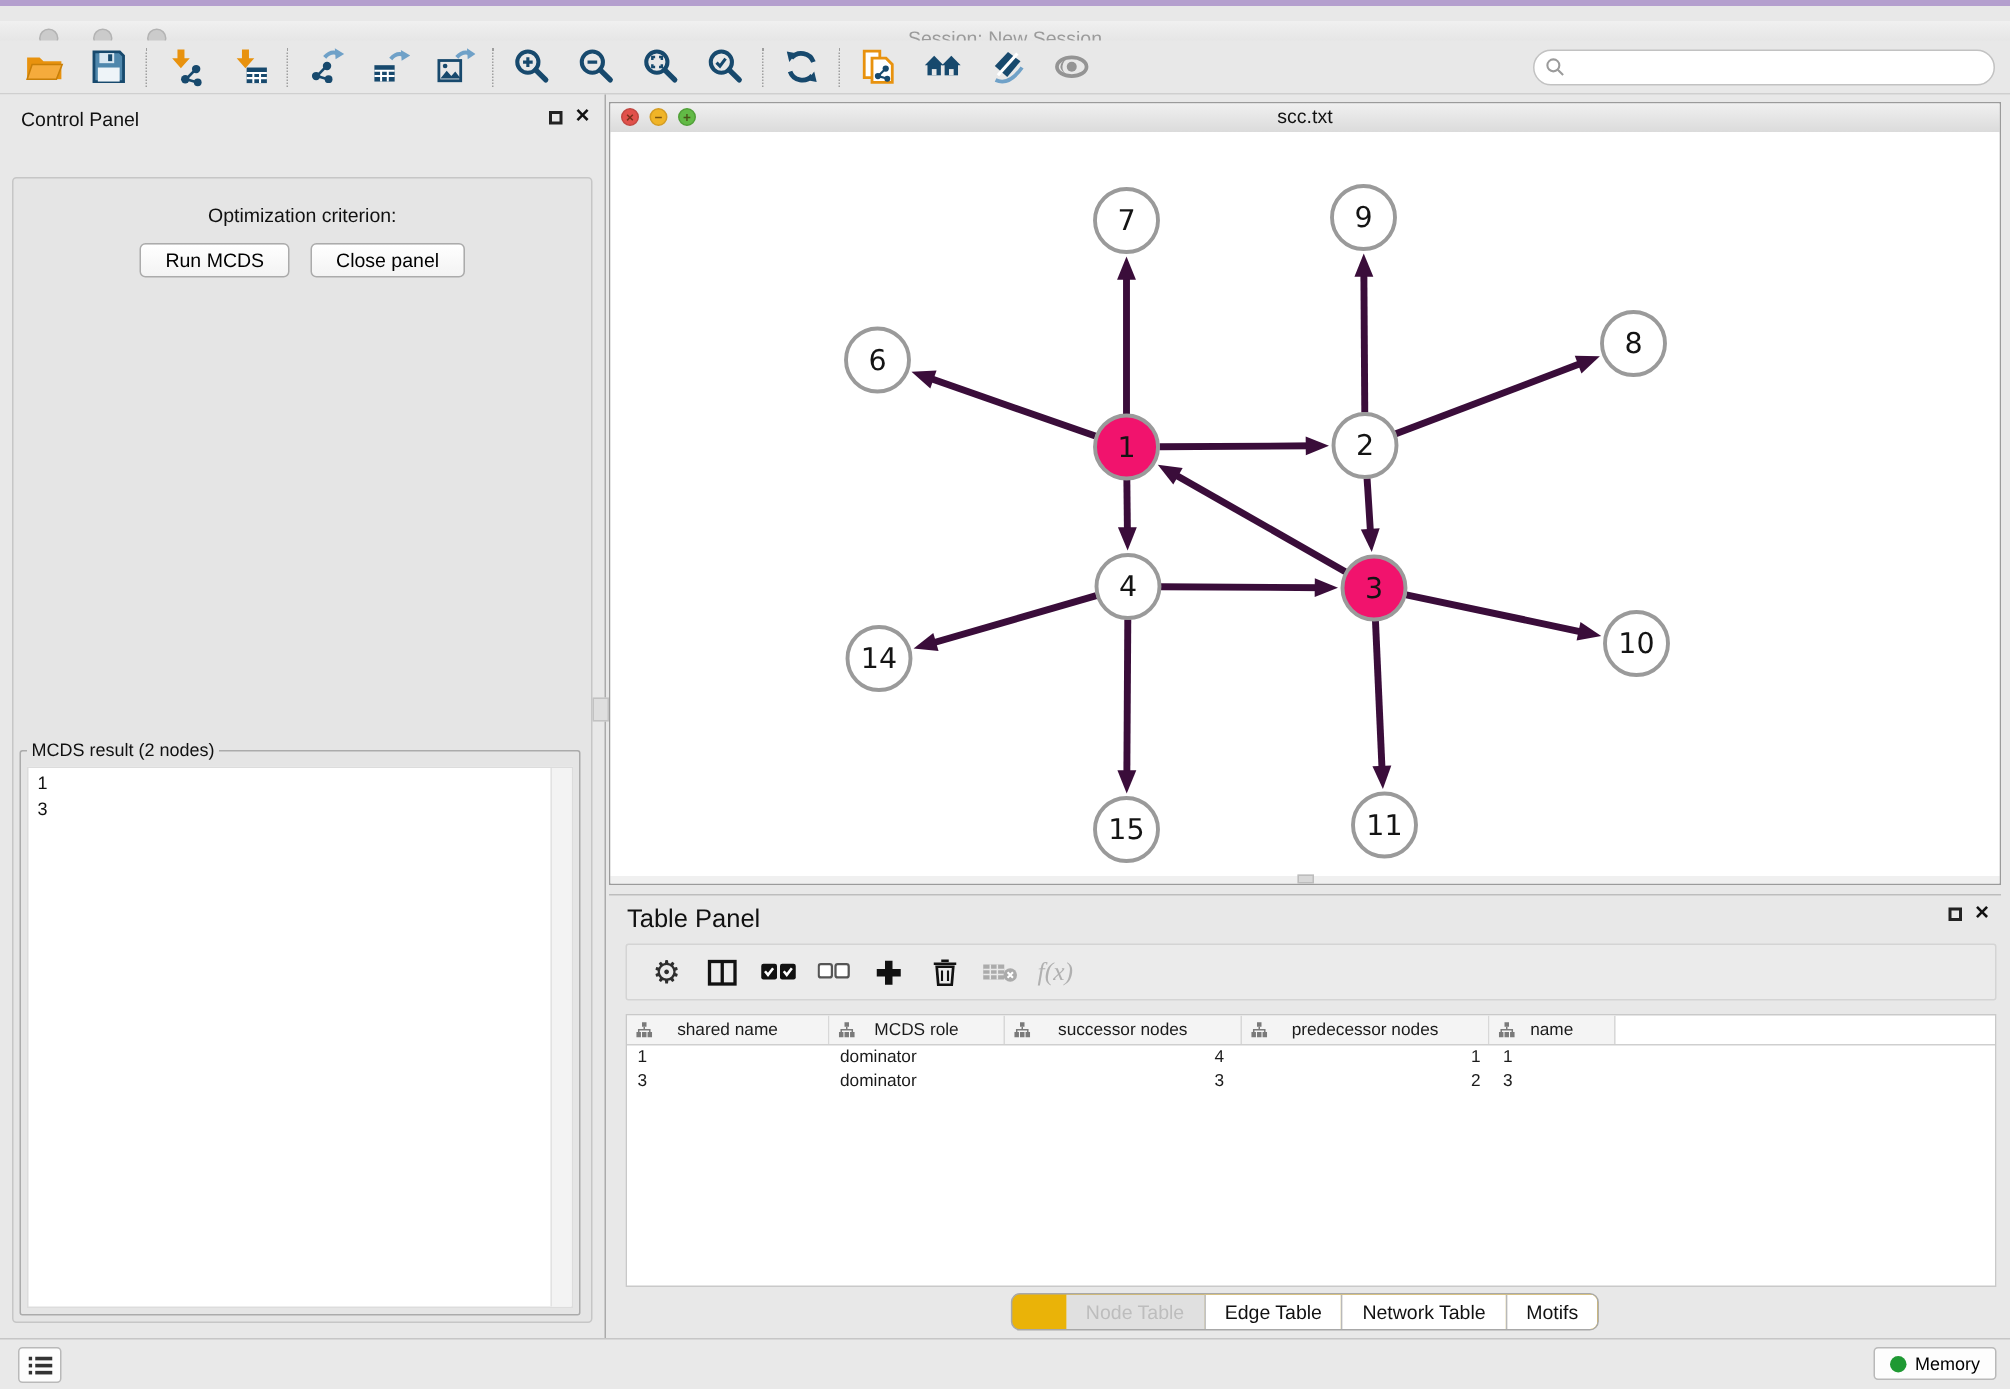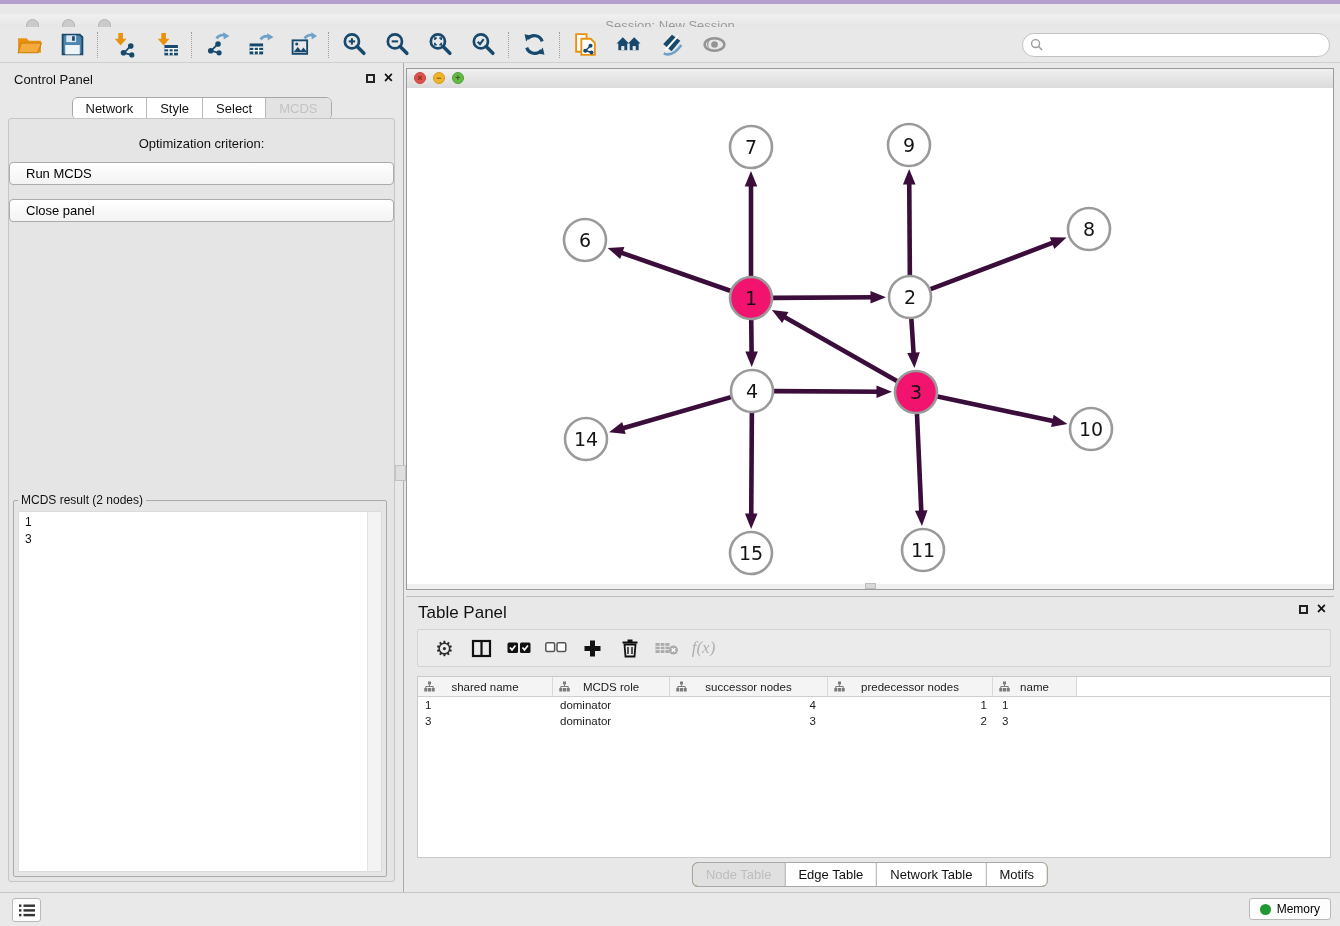--- a/index.html
+++ b/index.html
@@ -36,21 +36,21 @@
   .cp-tab:first-child{border-left:none;}
   .cp-tab.active{background:#e3e3e3;color:#c3c3c3;}
   .cp-content{position:absolute;left:8px;right:8px;top:55px;bottom:11px;background:#e5e5e5;
               border:1px solid #c6c6c6;border-radius:3px;}
   .opt-label{margin-top:17px;text-align:center;font-size:13px;}
   .criterion-select{margin:9px auto 0;width:308px;height:24px;background:#fff;border:1px solid #b9b9b9;
         border-radius:6px;display:flex;align-items:center;padding:0 7px 0 12px;box-sizing:border-box;font-size:13px;}
   .stepper{margin-left:auto;display:flex;flex-direction:column;gap:2px;align-items:center;}
   .tri-up{width:0;height:0;border-left:4px solid transparent;border-right:4px solid transparent;border-bottom:5px solid #333;}
   .tri-dn{width:0;height:0;border-left:4px solid transparent;border-right:4px solid transparent;border-top:5px solid #333;}
-  .cp-buttons{display:flex;justify-content:center;gap:14px;margin-top:11px;flex-direction:column;}
+  .cp-buttons{display:flex;justify-content:center;gap:14px;margin-top:11px;}
   .cp-btn{height:23px;padding:0 16px;background:linear-gradient(#ffffff,#f3f3f3);border:1px solid #ababab;
           border-radius:4px;font-size:13px;display:flex;align-items:center;font-family:inherit;}
   .result-fieldset{position:absolute;left:4px;width:372px;top:374px;height:382px;margin:0;
                    border:1px solid #ababab;border-radius:2px;padding:0;}
   .result-fieldset legend{font-size:12px;padding:0 3px;margin-left:4px;}
   .result-box{position:absolute;left:4px;right:4px;top:4px;bottom:4px;background:#fff;border:1px solid #dcdcdc;}
   .result-lines{white-space:pre;font-size:12px;line-height:17px;padding:2px 6px;}
   .result-scroll{position:absolute;right:0;top:0;bottom:0;width:13px;background:#f3f3f3;border-left:1px solid #e2e2e2;}
   
   .v-splitter{position:absolute;left:403px;top:63px;width:3px;bottom:33px;border-left:1px solid #ababab;}
@@ -80,21 +80,21 @@
   .gear-glyph{font-size:21px;color:#2e2e2e;line-height:1;}
   .fx{font-family:Liberation Serif, serif;font-style:italic;font-size:17px;color:#b0b0b0;}
   .tp-table{position:absolute;left:11px;right:3px;top:79px;height:180px;background:#fff;border:1px solid #c9c9c9;overflow:hidden;}
   .thead{display:flex;height:19px;border-bottom:1px solid #cfcfcf;}
   .th{position:relative;background:#f4f4f4;border-right:1px solid #d8d8d8;box-sizing:border-box;font-size:11.5px;
       display:flex;align-items:center;justify-content:center;color:#1b1b1b;}
   .th .hicon{position:absolute;left:6px;top:4px;}
   .tr{display:flex;height:16px;align-items:center;font-size:11.5px;color:#1b1b1b;}
   .td{box-sizing:border-box;overflow:hidden;white-space:nowrap;flex:none;}
   .tp-tabs{position:absolute;bottom:6px;left:50%;transform:translateX(-50%);height:23px;display:flex;
-           border:1px solid #a8a8a8;border-radius:6px;overflow:hidden;background:#4d7c0f;}
+           border:1px solid #a8a8a8;border-radius:6px;overflow:hidden;background:#eab308;padding-left:36px;}
   .tp-tab{padding:0 13px;font-size:13px;display:flex;align-items:center;border-left:1px solid #b9b9b9;background:#fff;white-space:nowrap;}
   .tp-tab:first-child{border-left:none;}
   .tp-tab.active{background:#e0e0e0;color:#bdbdbd;}
   
   .statusbar{position:absolute;left:0;right:0;bottom:0;height:33px;background:#e9e9e9;border-top:1px solid #c6c6c6;}
   .list-btn{position:absolute;left:12px;top:5px;width:27px;height:22px;background:#fdfdfd;border:1px solid #b9b9b9;
             border-radius:3px;display:flex;align-items:center;justify-content:center;}
   .memory-btn{position:absolute;right:9px;top:5px;height:22px;padding:0 10px;background:#fdfdfd;border:1px solid #b9b9b9;
               border-radius:3px;display:flex;align-items:center;gap:6px;font-size:12px;font-family:inherit;}
   .mem-dot{width:11px;height:11px;border-radius:50%;background:#1f9933;}
@@ -278,26 +278,20 @@
       <input type="text" placeholder="" style="">
     </div>
   </div>
 
   <div class="control-panel">
     <div class="cp-title">Control Panel</div>
     <div class="win-icons">
       <span class="float-icon"></span>
       <span class="close-x">×</span>
     </div>
-    <div class="cp-tabs" id="cp-tabs">
-        <div class="cp-tab">Network</div>
-        <div class="cp-tab">Style</div>
-        <div class="cp-tab">Select</div>
-        <div class="cp-tab active">MCDS</div>
-      </div>
     <div class="cp-content">
       <div class="opt-label">Optimization criterion:</div>
       <div class="cp-buttons">
         <button class="cp-btn">Run MCDS</button>
         <button class="cp-btn">Close panel</button>
       </div>
       <fieldset class="result-fieldset">
         <legend>MCDS result (2 nodes)</legend>
         <div class="result-box">
           <div class="result-lines" id="result-lines">1
@@ -311,20 +305,21 @@
   <div class="v-splitter"></div>
   <div class="v-grip"></div>
 
   <div class="network-frame">
     <div class="nf-titlebar">
       <div class="traffic">
         <span class="tl red">×</span>
         <span class="tl yel">−</span>
         <span class="tl grn">+</span>
       </div>
+      <div class="nf-title">scc.txt</div>
     </div>
     <div class="nf-canvas">
       <svg id="graph" width="926" height="498" viewBox="0 0 926 498">
           <line x1="344" y1="188" x2="344" y2="92" stroke="#3a0d3a" stroke-width="4.6"></line>
           <polygon points="344,83 350.3,98.5 337.7,98.5" fill="#3a0d3a"></polygon>
           <line x1="323.23121807335133" y1="202.7434376400866" x2="209.153172889973" y2="162.8848435398701" stroke="#3a0d3a" stroke-width="4.6"></line>
           <polygon points="200.65685301088945,159.91624984717825 217.36741949863986,159.0814039581224 213.21138832887127,170.97625178883936" fill="#3a0d3a"></polygon>
           <line x1="365.9995649035371" y1="209.86163795658152" x2="470.00065264469436" y2="209.2075430651277" stroke="#3a0d3a" stroke-width="4.6"></line>
           <polygon points="479.0004746506868,209.15094041100198 463.54040305381,215.5482981639688 463.461159338034,202.94854735557936" fill="#3a0d3a"></polygon>
           <line x1="344.236545465451" y1="231.99872828694365" x2="344.64518180182347" y2="270.00190756958455" stroke="#3a0d3a" stroke-width="4.6"></line>

